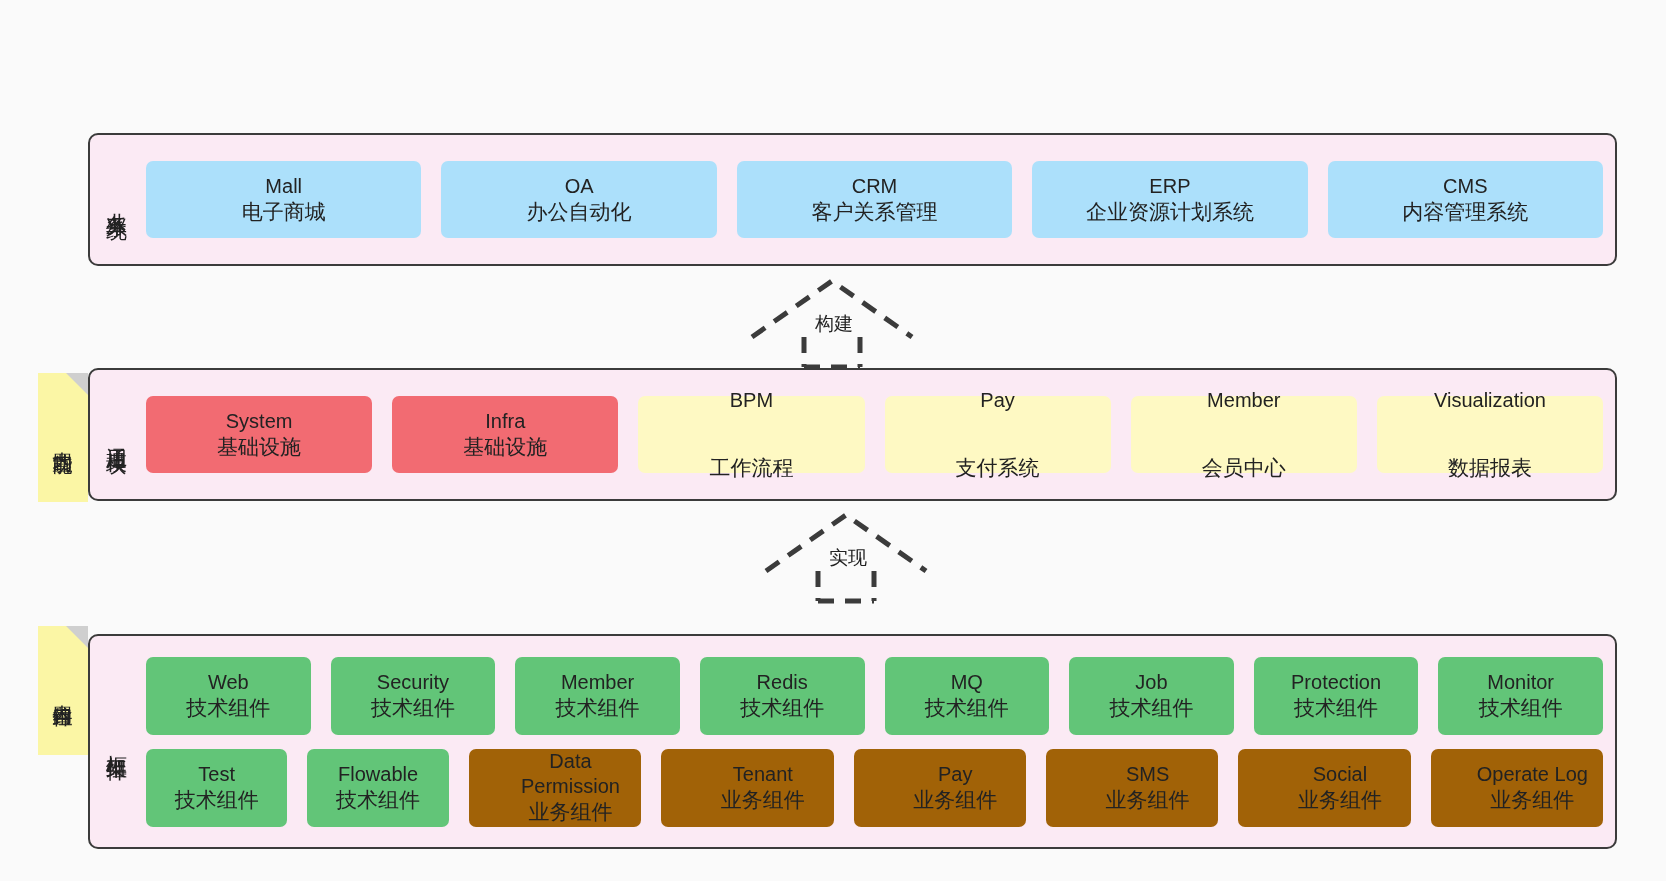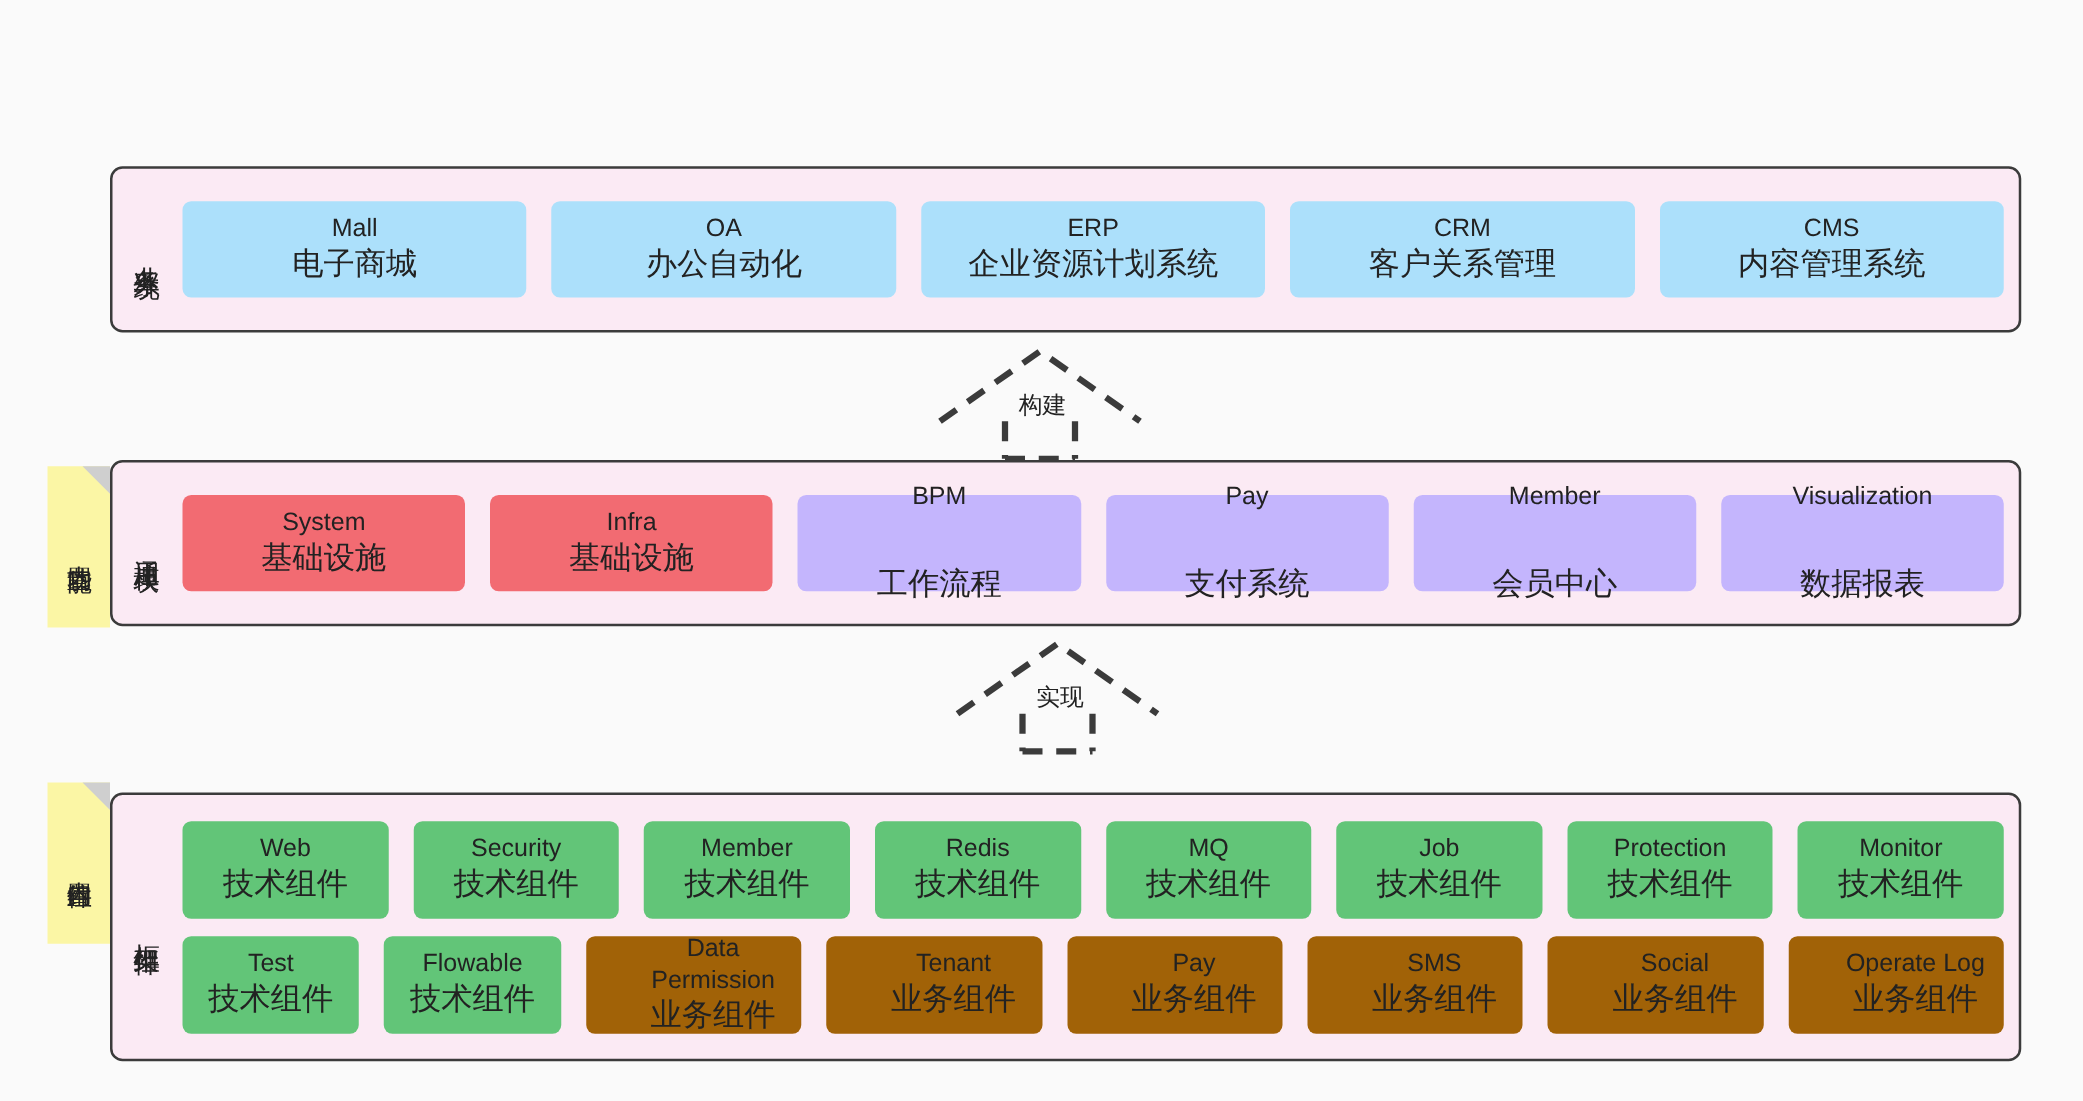--- a/index.html
+++ b/index.html
@@ -59,26 +59,26 @@
     display: flex;
     flex-direction: column;
     align-items: center;
     justify-content: center;
     text-align: center;
     color: #222;
     line-height: 1.25;
     padding: 6px 4px;
   }
   .cell .en  { font-size: 20px; }
-  .cell .cn  { font-size: 25px; }
+  .cell .cn  { font-size: 21px; }
 
   
   .c-blue        { background: #ace0fb; }
   .c-red         { background: #f26b72; justify-content: center; }
-  .c-pink        { background: #c4b5fd; gap: 42px; }
+  .c-pink        { background: #fef9c3; gap: 42px; }
   .c-green       { background: #62c578; }
   .c-lightgreen  { background: #a16207; padding-left: 35px; }
 
   
   #layer-business { left: 88px;  top: 112px; width: 1529px; height: 133px; }
   #layer-common   { left: 88px;  top: 347px; width: 1529px; height: 133px; }
   #layer-framework{ left: 88px;  top: 613px; width: 1529px; height: 215px; }
 
   #layer-business .cell,
   #layer-common  .cell { height: 77px; }
@@ -136,26 +136,26 @@
       <div class="row">
         <div class="cell c-blue">
           <span class="en">Mall</span>
           <span class="cn">电子商城</span>
         </div>
         <div class="cell c-blue">
           <span class="en">OA</span>
           <span class="cn">办公自动化</span>
         </div>
         <div class="cell c-blue">
+          <span class="en">CRM</span>
+          <span class="cn">客户关系管理</span>
+        </div>
+        <div class="cell c-blue">
           <span class="en">ERP</span>
           <span class="cn">企业资源计划系统</span>
-        </div>
-        <div class="cell c-blue">
-          <span class="en">CRM</span>
-          <span class="cn">客户关系管理</span>
         </div>
         <div class="cell c-blue">
           <span class="en">CMS</span>
           <span class="cn">内容管理系统</span>
         </div>
       </div>
     </div>
   </div>
 
   <svg class="arrow-svg" id="arrow-build" viewBox="0 0 160 88">

